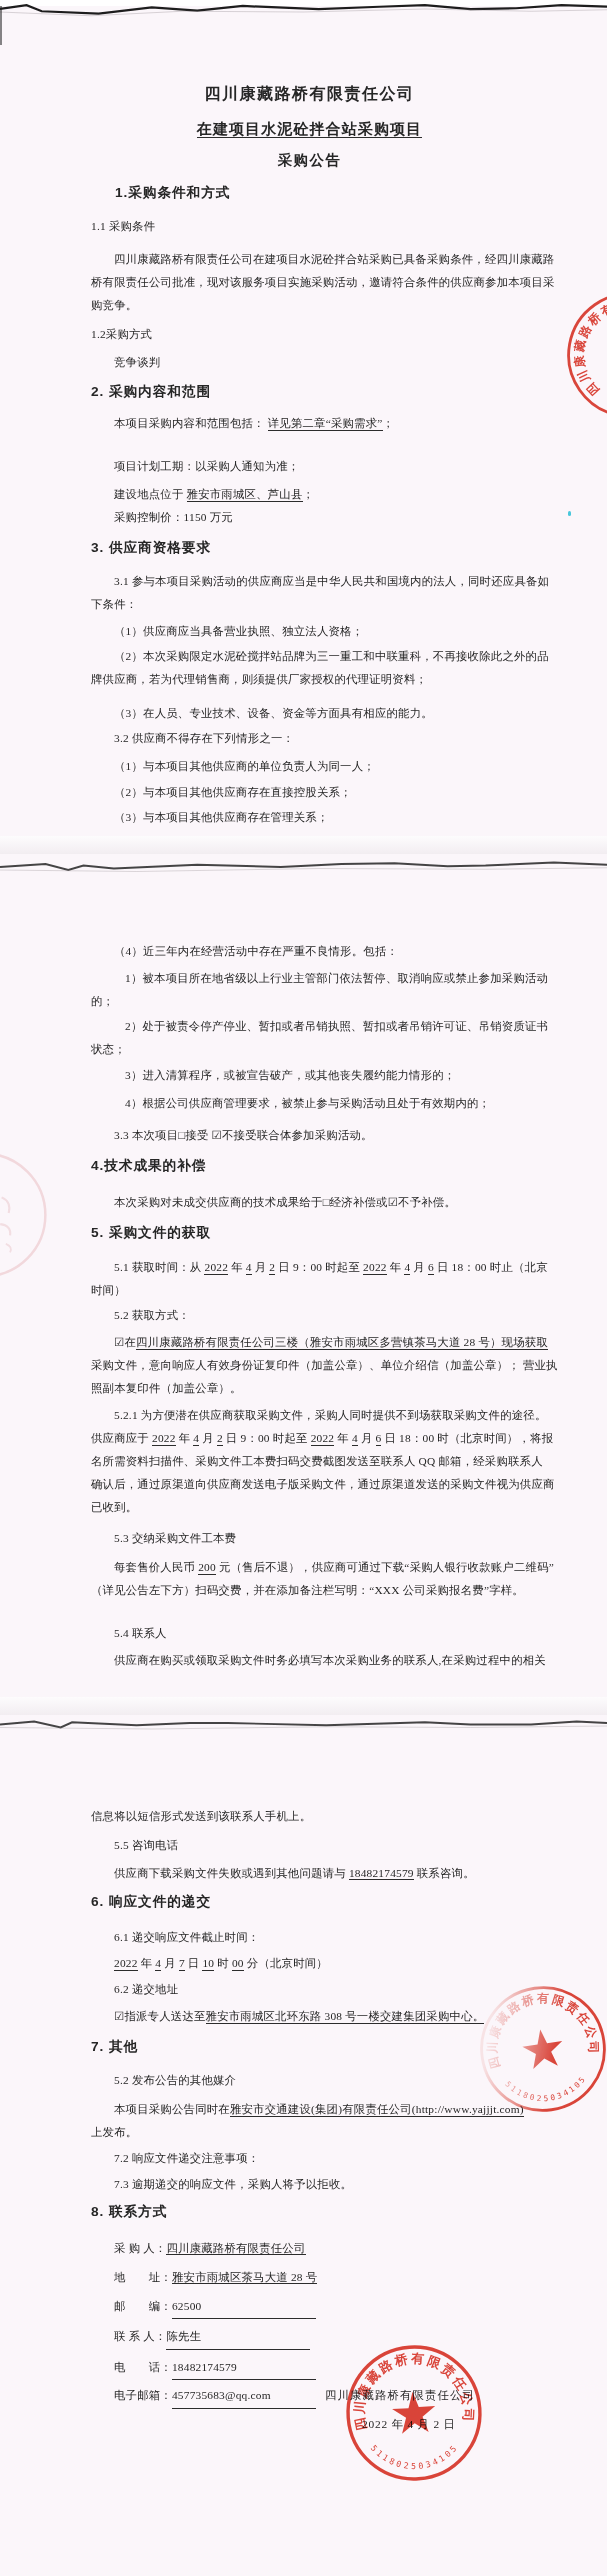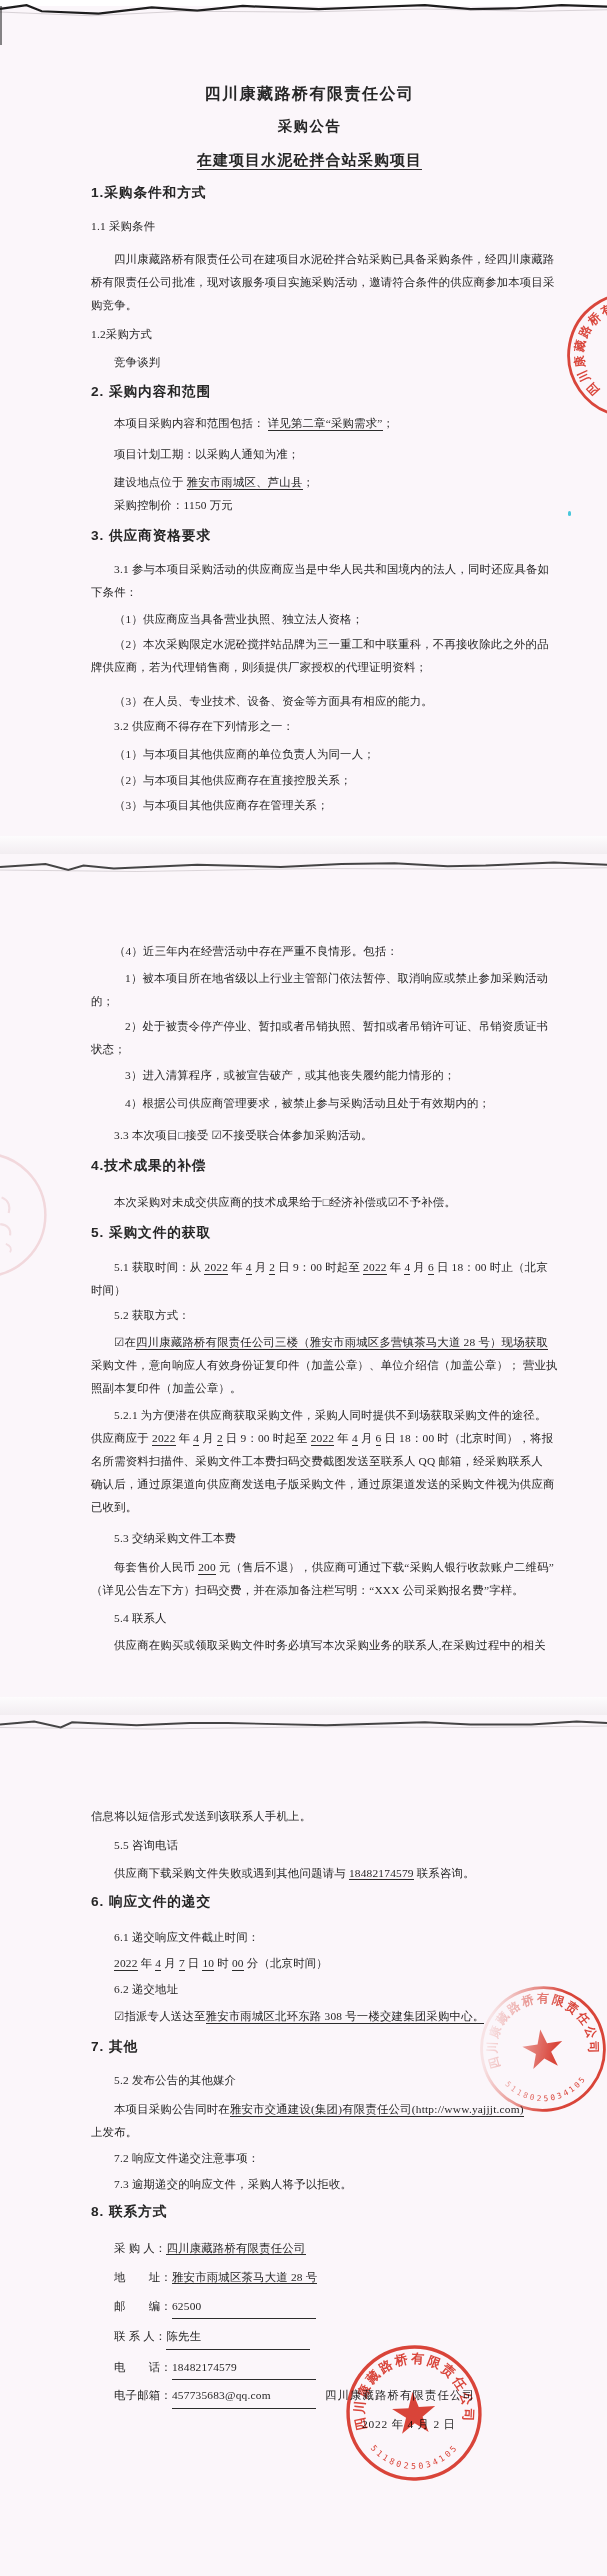--- a/index.html
+++ b/index.html
@@ -48,32 +48,32 @@
   </svg>
 
   <div class="band" style="top:1697px;"></div>
   <svg class="tearsvg" style="top:1714px;" viewBox="0 0 800 24" preserveAspectRatio="none">
     <polyline points="0,14 45,10 80,18 95,11 180,15 250,12 300,12 430,15 560,11 620,14 700,14 760,10 800,12" fill="none" stroke="#2b2b2b" stroke-width="2.6" opacity=".88"></polyline>
     <polyline points="0,18 200,20 430,17 620,18 800,16" fill="none" stroke="#8d858b" stroke-width="1" opacity=".4"></polyline>
   </svg>
 
   <div class="page" id="page-0">
       <div class="ln t1 ctr"><span>四川康藏路桥有限责任公司</span></div>
+      <div class="ln t2 ctr" style="margin-top: 10.6px;"><span class="u">在建项目水泥砼拌合站采购项目</span></div>
       <div class="ln t3 ctr" style="margin-top: 7.6px;"><span>采购公告</span></div>
-      <div class="ln t2 ctr" style="margin-top: 10.6px;"><span class="u">在建项目水泥砼拌合站采购项目</span></div>
-      <div class="ln h" style="margin-top: 7.6px;"><span>1.采购条件和方式</span></div>
+      <div class="ln h" style="margin-top: 7.6px; margin-left: 24px;"><span>1.采购条件和方式</span></div>
       <div class="ln b" style="margin-top: 9px;"><span>1.1 采购条件</span></div>
       <div class="ln b" style="margin-top: 10.6px; padding-left: 23px;"><span>四川康藏路桥有限责任公司在建项目水泥砼拌合站采购已具备采购条件，经四川康藏路</span></div>
       <div class="ln b"><span>桥有限责任公司批准，现对该服务项目实施采购活动，邀请符合条件的供应商参加本项目采</span></div>
       <div class="ln b"><span>购竞争。</span></div>
       <div class="ln b" style="margin-top: 6px;"><span>1.2采购方式</span></div>
       <div class="ln b" style="margin-top: 4.6px; padding-left: 23px;"><span>竞争谈判</span></div>
       <div class="ln h" style="margin-top: 4.6px;"><span>2. 采购内容和范围</span></div>
       <div class="ln b" style="margin-top: 7.6px; padding-left: 23px;"><span>本项目采购内容和范围包括： </span><span class="u">详见第二章“采购需求”</span><span>；</span></div>
-      <div class="ln b" style="margin-top: 8px; padding-left: 23px;"><span>项目计划工期：以采购人通知为准；</span></div>
+      <div class="ln b" style="margin-top: 20px; padding-left: 23px;"><span>项目计划工期：以采购人通知为准；</span></div>
       <div class="ln b" style="margin-top: 5.3px; padding-left: 23px;"><span>建设地点位于 </span><span class="u">雅安市雨城区、芦山县</span><span>；</span></div>
       <div class="ln b" style="padding-left: 23px;"><span>采购控制价：1150 万元</span></div>
       <div class="ln h" style="margin-top: 6px;"><span>3.  供应商资格要求</span></div>
       <div class="ln b" style="margin-top: 9px; padding-left: 23px;"><span>3.1 参与本项目采购活动的供应商应当是中华人民共和国境内的法人，同时还应具备如</span></div>
       <div class="ln b"><span>下条件：</span></div>
       <div class="ln b" style="margin-top: 3.8px; padding-left: 23px;"><span>（1）供应商应当具备营业执照、独立法人资格；</span></div>
       <div class="ln b" style="margin-top: 1.5px; padding-left: 23px;"><span>（2）本次采购限定水泥砼搅拌站品牌为三一重工和中联重科，不再接收除此之外的品</span></div>
       <div class="ln b"><span>牌供应商，若为代理销售商，则须提供厂家授权的代理证明资料；</span></div>
       <div class="ln b" style="margin-top: 11px; padding-left: 23px;"><span>（3）在人员、专业技术、设备、资金等方面具有相应的能力。</span></div>
       <div class="ln b" style="margin-top: 2.3px; padding-left: 23px;"><span>3.2 供应商不得存在下列情形之一：</span></div>
@@ -100,21 +100,21 @@
       <div class="ln b"><span>采购文件，意向响应人有效身份证复印件（加盖公章）、单位介绍信（加盖公章）； 营业执</span></div>
       <div class="ln b"><span>照副本复印件（加盖公章）。</span></div>
       <div class="ln b" style="margin-top: 3.8px; padding-left: 23px;"><span>5.2.1 为方便潜在供应商获取采购文件，采购人同时提供不到场获取采购文件的途径。</span></div>
       <div class="ln b"><span>供应商应于 </span><span class="u">2022</span><span> 年 </span><span class="u">4</span><span> 月 </span><span class="u">2</span><span> 日 9：00 时起至 </span><span class="u">2022</span><span> 年 </span><span class="u">4</span><span> 月 </span><span class="u">6</span><span> 日 18：00 时（北京时间），将报</span></div>
       <div class="ln b"><span>名所需资料扫描件、采购文件工本费扫码交费截图发送至联系人 QQ 邮箱，经采购联系人</span></div>
       <div class="ln b"><span>确认后，通过原渠道向供应商发送电子版采购文件，通过原渠道发送的采购文件视为供应商</span></div>
       <div class="ln b"><span>已收到。</span></div>
       <div class="ln b" style="margin-top: 7.6px; padding-left: 23px;"><span>5.3 交纳采购文件工本费</span></div>
       <div class="ln b" style="margin-top: 6px; padding-left: 23px;"><span>每套售价人民币 </span><span class="u">200</span><span> 元（售后不退），供应商可通过下载“采购人银行收款账户二维码”</span></div>
       <div class="ln b"><span>（详见公告左下方）扫码交费，并在添加备注栏写明：“XXX 公司采购报名费”字样。</span></div>
-      <div class="ln b" style="margin-top: 5px; padding-left: 23px;"><span>5.4 联系人</span></div>
+      <div class="ln b" style="margin-top: 20px; padding-left: 23px;"><span>5.4 联系人</span></div>
       <div class="ln b" style="margin-top: 4.6px; padding-left: 23px;"><span>供应商在购买或领取采购文件时务必填写本次采购业务的联系人,在采购过程中的相关</span></div>
     </div>
   <div class="page" id="page-2">
       <div class="ln b"><span>信息将以短信形式发送到该联系人手机上。</span></div>
       <div class="ln b" style="margin-top: 6px; padding-left: 23px;"><span>5.5 咨询电话</span></div>
       <div class="ln b" style="margin-top: 4.6px; padding-left: 23px;"><span>供应商下载采购文件失败或遇到其他问题请与 </span><span class="u">18482174579</span><span> 联系咨询。</span></div>
       <div class="ln h" style="margin-top: 4.6px;"><span>6.  响应文件的递交</span></div>
       <div class="ln b" style="margin-top: 10.6px; padding-left: 23px;"><span>6.1 递交响应文件截止时间：</span></div>
       <div class="ln b" style="margin-top: 3px; padding-left: 23px;"><span class="u">2022</span><span> 年 </span><span class="u">4</span><span> 月 </span><span class="u">7</span><span> 日 </span><span class="u">10</span><span> 时 </span><span class="u">00</span><span> 分（北京时间）</span></div>
       <div class="ln b" style="margin-top: 3px; padding-left: 23px;"><span>6.2 递交地址</span></div>

